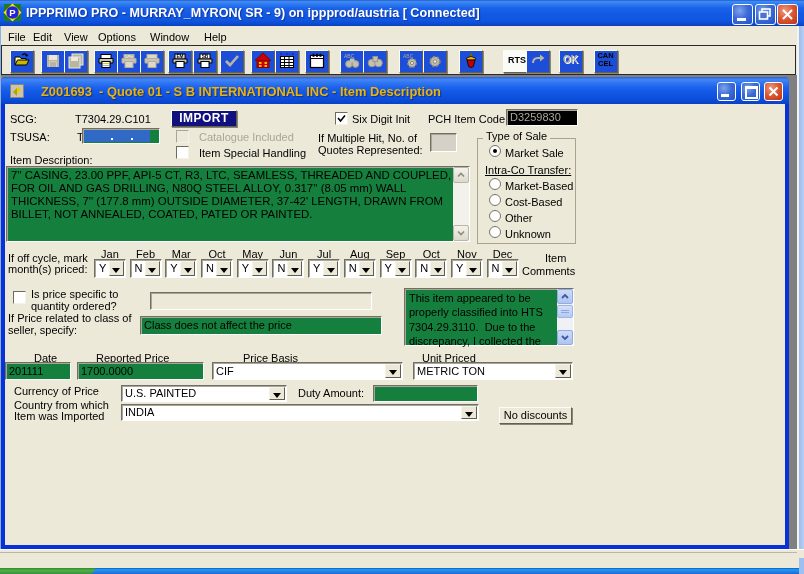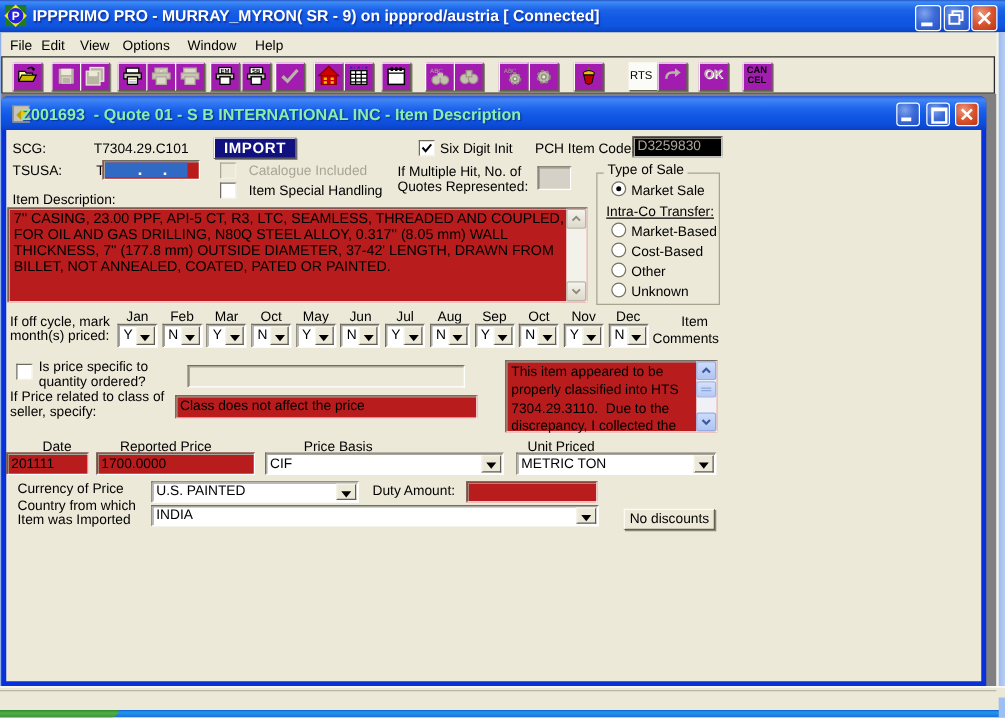--- a/index.html
+++ b/index.html
@@ -1,25 +1,25 @@
 <!DOCTYPE html>
 <html><head><meta charset="utf-8"><style>
 html,body{margin:0;padding:0}
 #s{position:relative;width:804px;height:574px;background:#ECE9D8;font-family:"Liberation Sans",sans-serif;font-size:11px;color:#000;overflow:hidden}
 .ab{position:absolute}
 .lbl{position:absolute;font-size:11px;line-height:12px;white-space:nowrap}
-.edit{position:absolute;background:#b91c1c;border:1px solid;border-color:#716F64 #FFFFFF #FFFFFF #716F64;box-shadow:inset 1px 1px 0 #A9A699}
+.edit{position:absolute;background:#15803d;border:1px solid;border-color:#716F64 #FFFFFF #FFFFFF #716F64;box-shadow:inset 1px 1px 0 #A9A699}
 .cb{position:absolute;width:11px;height:11px;background:#fff;border:1px solid;border-color:#6E6B5E #F4F2E8 #F4F2E8 #6E6B5E}
 .rad{position:absolute;width:10px;height:10px;border-radius:50%;background:#fff;border:1px solid #767365}
 .gray{color:#A9A699}
 .combo{position:absolute;background:#fff;border:1px solid;border-color:#716F64 #FFFFFF #FFFFFF #716F64;box-shadow:inset 1px 1px 0 #A9A699}
 .combo .tx{position:absolute;left:3px;top:2px;font-size:11px;white-space:nowrap}
 .darr{position:absolute;top:1px;right:1px;bottom:1px;width:14px;background:#ECE9D8;border:1px solid;border-color:#F6F4EA #5F5D52 #5F5D52 #F6F4EA}
 .darr:after{content:"";position:absolute;left:50%;top:50%;margin:-1px 0 0 -4px;border:4px solid transparent;border-top:5px solid #000;border-bottom:0}
-.tbtn{position:absolute;width:22px;height:21px;background:#a21caf;border:1px solid;border-color:#FCFBF6 #63604F #63604F #FCFBF6;box-shadow:1px 1px 0 #8a8778}
+.tbtn{position:absolute;width:22px;height:21px;background:#1d4ed8;border:1px solid;border-color:#FCFBF6 #63604F #63604F #FCFBF6;box-shadow:1px 1px 0 #8a8778}
 .tbtn svg{position:absolute;left:2px;top:1px}
 </style></head><body>
 <div id="s">
 
 <div class="ab" id="titlebar" style="left:0;top:0;width:804px;height:26px;background:linear-gradient(180deg,#2A56C8 0%,#3F8CF5 6%,#3381F2 12%,#1C63E8 30%,#1159E4 55%,#0F55E0 80%,#0C46C8 96%,#0A3CB0 100%)"></div>
 <div class="ab" style="left:3px;top:2px;width:21px;height:21px">
   <svg width="21" height="21">
         <rect x="1" y="2" width="17" height="17" fill="#1E7B1E"></rect>
         <polygon points="9.5,1.5 18.5,10.5 9.5,19.5 0.5,10.5" fill="#FFE400"></polygon>
         <circle cx="9.5" cy="10.5" r="6.2" fill="#2222DD"></circle>
@@ -192,21 +192,21 @@
 
 <div class="tbtn" style="left:458.5px;top:50px">
         <svg width="18" height="18">
           <rect x="8" y="1.5" width="2" height="3" fill="#806000"></rect>
           <path d="M4.5 6 Q9 3 13.5 6 L13 8 L5 8 Z" fill="#F0C000" stroke="#000" stroke-width=".8"></path>
           <path d="M5 8 L13 8 L11.5 14.5 Q9 16.5 6.5 14.5 Z" fill="#C00000" stroke="#000" stroke-width=".8"></path>
         </svg>
       </div>
 
 <div class="tbtn" style="left:503px;top:50px;background:#FBFBF8">
-        <div style="position:absolute;left:0;top:4px;width:100%;text-align:left;font-size:9px;font-weight:normal;color:#000">RTS</div>
+        <div style="position:absolute;left:0;top:4px;width:100%;text-align:right;font-size:9px;font-weight:bold;color:#000">RTS</div>
       </div>
 
 <div class="tbtn" style="left:526px;top:50px">
         <svg width="18" height="18">
           <path d="M4 11 Q4 6 9 6 L12 6" fill="none" stroke="#B8B5A5" stroke-width="2"></path>
           <path d="M11 2.5 L15.5 6 L11 9.5 Z" fill="#B8B5A5"></path>
         </svg>
       </div>
 
 <div class="tbtn" style="left:558.5px;top:50px">
@@ -225,21 +225,21 @@
 <div class="ab" style="left:0;top:26px;width:1px;height:526px;background:#8FAFE8"></div>
 
 <div class="ab" id="child" style="left:1px;top:77px;width:788px;height:472px;background:#0831D9;border-radius:5px 5px 0 0">
   <div class="ab" id="ctitle" style="left:0;top:0;width:788px;height:27px;border-radius:5px 5px 0 0;background:linear-gradient(180deg,#2E62D8 0%,#4286F4 10%,#3378F2 20%,#1C63EC 38%,#1156E4 60%,#0D4FDC 80%,#0A46CC 94%,#0A40C0 100%)"></div>
   <div class="ab" style="left:9px;top:7px;width:14px;height:14px;background:#C8C4B8;border:1px solid #8a8778;box-sizing:border-box">
     <svg width="12" height="12">
           <path d="M2 7 L6 3 L6 11 Z" fill="#B8A000"></path>
           <path d="M10 5 L6 9 L6 1 Z" fill="#E8D000"></path>
         </svg>
   </div>
-  <div class="ab" style="left:16px;top:7px;font-size:12.9px;font-weight:bold;color:#86efac;text-shadow:1px 1px 1px #103095">Z001693&nbsp; - Quote 01 - S B INTERNATIONAL INC - Item Description</div>
+  <div class="ab" style="left:40px;top:7px;font-size:12.9px;font-weight:bold;color:#eab308;text-shadow:1px 1px 1px #103095">Z001693&nbsp; - Quote 01 - S B INTERNATIONAL INC - Item Description</div>
 
   <div class="ab" style="left:716px;top:5px;width:19px;height:19px;border-radius:3px;background:radial-gradient(circle at 35% 30%,#7FA4EC 0%,#3D6CD8 45%,#2250C8 100%);border:1px solid #fff;box-sizing:border-box">
         <div class="ab" style="left:3px;top:11px;width:8px;height:3px;background:#fff"></div>
       </div>
   <div class="ab" style="left:739.5px;top:5px;width:19px;height:19px;border-radius:3px;background:radial-gradient(circle at 35% 30%,#7FA4EC 0%,#3D6CD8 45%,#2250C8 100%);border:1px solid #fff;box-sizing:border-box">
         <div class="ab" style="left:3px;top:3px;width:9px;height:8px;border:2px solid #fff;border-top-width:3px"></div>
       </div>
   <div class="ab" style="left:762.5px;top:5px;width:19px;height:19px;border-radius:3px;background:radial-gradient(circle at 35% 30%,#ED9980 0%,#D9552F 50%,#BE3212 100%);border:1px solid #fff;box-sizing:border-box"><svg width="17" height="17">
           <path d="M4.5 4.5 L12.5 12.5 M12.5 4.5 L4.5 12.5" stroke="#fff" stroke-width="2"></path>
         </svg></div>

